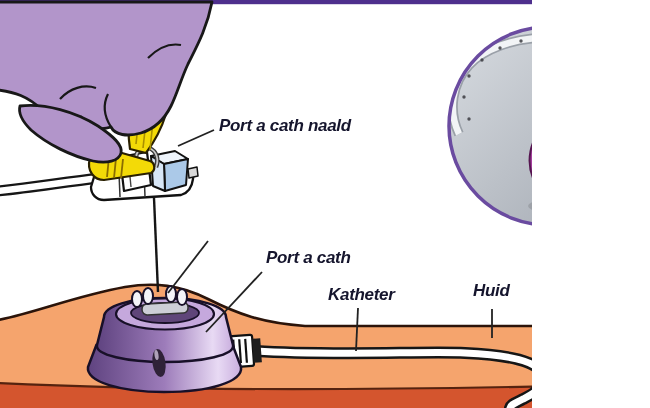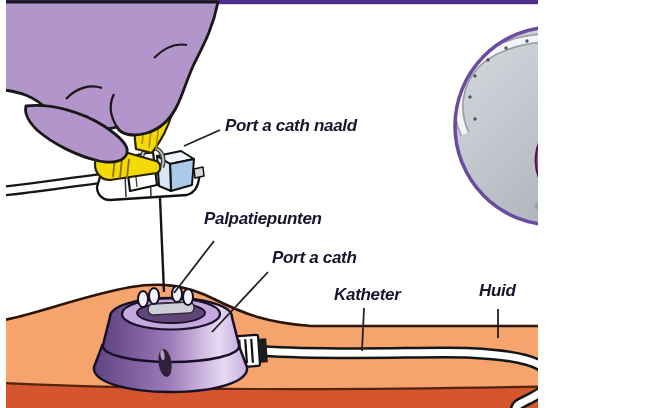--- a/index.html
+++ b/index.html
@@ -2,21 +2,20 @@
 <html style="--frame: #4e2f8d; --canvas: #ffffff; --skin-light: #f5a46d; --skin-deep: #d4552e; --skin-outline: #2b140a; --glove: #b295ca; --outline: #181818; --needle-yellow: #f3da07; --hub-blue: #abc9e8; --port-purple: #9b79b8; --label-text: #15152d; --inset-ring: #6a4ba0; --inset-bg: #b4b9c1; --inset-port: #a23b9b; --tube: #ffffff;"><head>
 <meta charset="utf-8">
 <style>
   html,body{margin:0;padding:0;background:#fff;}
   #stage{
     position:relative;
     width:532px;height:408px;
     overflow:hidden;
     background:var(--canvas,#fff);
     font-family:"Liberation Sans",sans-serif;
-    margin-left:6px;
   }
   #stage svg{position:absolute;left:0;top:0;}
   .lbl{
     position:absolute;
     font:italic bold 17px/20px "Liberation Sans",sans-serif;
     color:var(--label-text,#15152d);
     white-space:nowrap;
     letter-spacing:-0.3px;
   }
   #lbl-needle   {left:219px;top:116px;}
@@ -190,18 +189,17 @@
         <ellipse cx="548" cy="183" rx="5.5" ry="4" transform="rotate(20,548,183)"></ellipse>
         <ellipse cx="578" cy="195" rx="6" ry="4.5"></ellipse>
         <ellipse cx="607" cy="178" rx="5" ry="4" transform="rotate(-15,607,178)"></ellipse>
       </g>
     </g>
     <circle cx="548" cy="126" r="99" fill="none" stroke="var(--inset-ring,#6a4ba0)" stroke-width="3.5"></circle>
   </g>
 </svg>
 
 <span class="lbl" id="lbl-needle">Port a cath naald</span>
-<span class="lbl" id="lbl-palp">Palpatiepunten</span>
 <span class="lbl" id="lbl-port">Port a cath</span>
 <span class="lbl" id="lbl-katheter">Katheter</span>
 <span class="lbl" id="lbl-huid">Huid</span>
 
 </div>
 
 </body></html>

